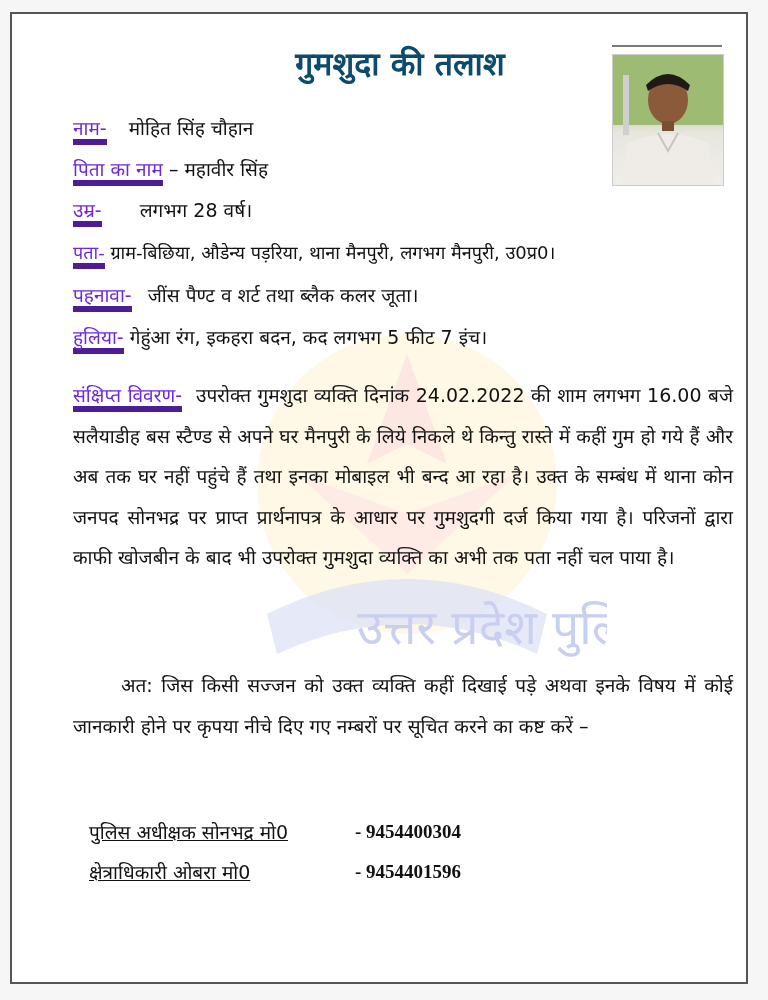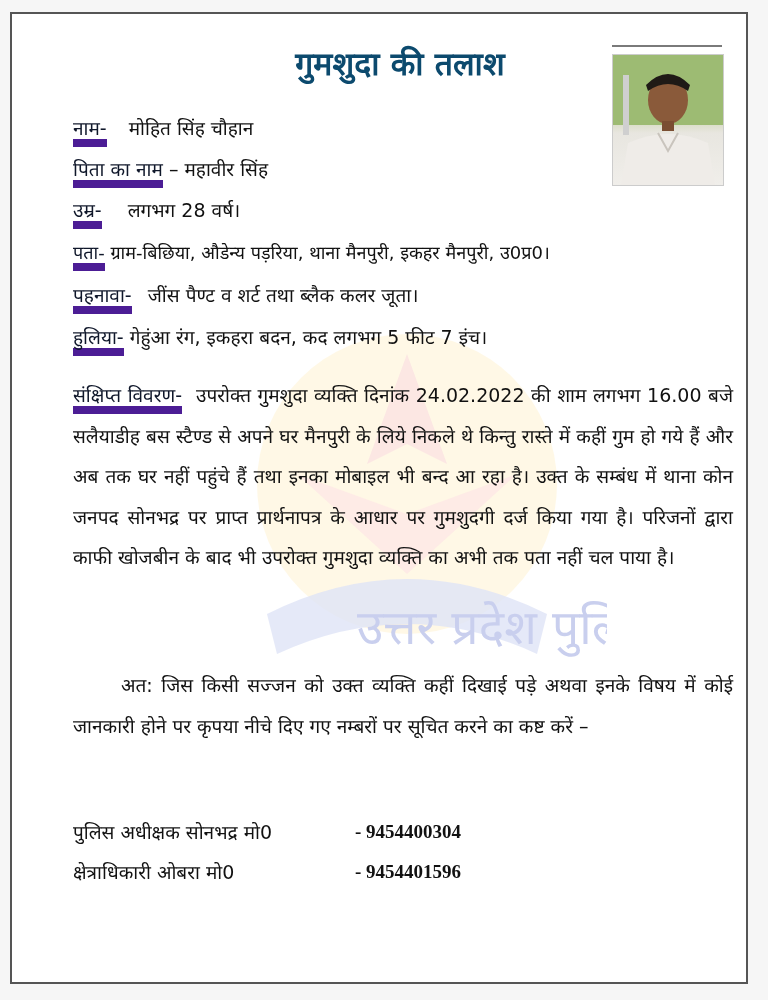--- a/index.html
+++ b/index.html
@@ -26,30 +26,30 @@
     background: linear-gradient(180deg, #8fae6a 0%, #b7c98c 35%, #e8e6e0 60%, #f0eeea 100%);
   }
   .photo-topline {
     position: absolute; left: 612px; top: 45px; width: 110px; height: 2px; background: #7a7a7a;
   }
   .field {
     position: absolute; left: 73px; font-size: 19px; line-height: 28px; color: #111;
     white-space: nowrap;
   }
   .label {
-    color: #0f172a; border-bottom: 8px solid #4c1d95;
+    color: #6d28d9; border-bottom: 6px solid #4c1d95;
   }
   .para {
     position: absolute; left: 73px; width: 660px; font-size: 19px; line-height: 40.5px;
     color: #111; text-align: justify;
   }
   .para .label { margin-right: 14px; }
   .contacts { position: absolute; left: 73px; top: 812px; font-size: 19px; color: #111; }
   .contact-row { height: 40px; line-height: 40px; position: relative; width: 460px; }
-  .contact-name { position: absolute; left: 0; }
+  .contact-name { position: absolute; left: 16px; text-decoration: underline; }
   .contact-phone { position: absolute; left: 282px; font-family: "Liberation Serif", serif; font-weight: bold; font-size: 19px; }
 </style>
 </head>
 <body>
 
 <div class="page">
   <svg class="watermark" viewBox="0 0 400 380">
     <circle cx="200" cy="170" r="150" fill="#fff4d6" opacity="0.6"></circle>
     <polygon points="200,40 240,150 200,130 160,150" fill="#fbe2e2" opacity="0.8"></polygon>
     <polygon points="90,160 200,200 310,160 200,260" fill="#fde6e6" opacity="0.7"></polygon>
@@ -76,25 +76,25 @@
 <div class="field" style="top:114px">
   <span class="label">नाम-</span>
   <span style="margin-left:16px">मोहित सिंह चौहान</span>
 </div>
 <div class="field" style="top:155px">
   <span class="label">पिता का नाम</span>
   <span>– महावीर सिंह</span>
 </div>
 <div class="field" style="top:196px">
   <span class="label">उम्र-</span>
-  <span style="margin-left:20px">लगभग 28 वर्ष।</span>
+  <span style="margin-left:32px">लगभग 28 वर्ष।</span>
 </div>
 <div class="field" style="top:239px; font-size:18px">
   <span class="label">पता-</span>
-  <span>ग्राम-बिछिया, औडेन्य पड़रिया, थाना मैनपुरी, इकहर मैनपुरी, उ0प्र0।</span>
+  <span>ग्राम-बिछिया, औडेन्य पड़रिया, थाना मैनपुरी, लगभग मैनपुरी, उ0प्र0।</span>
 </div>
 <div class="field" style="top:281px">
   <span class="label">पहनावा-</span>
   <span style="margin-left:10px">जींस पैण्ट व शर्ट तथा ब्लैक कलर जूता।</span>
 </div>
 <div class="field" style="top:323px">
   <span class="label">हुलिया-</span>
   <span>गेहुंआ रंग, इकहरा बदन, कद लगभग 5 फीट 7 इंच।</span>
 </div>
 

